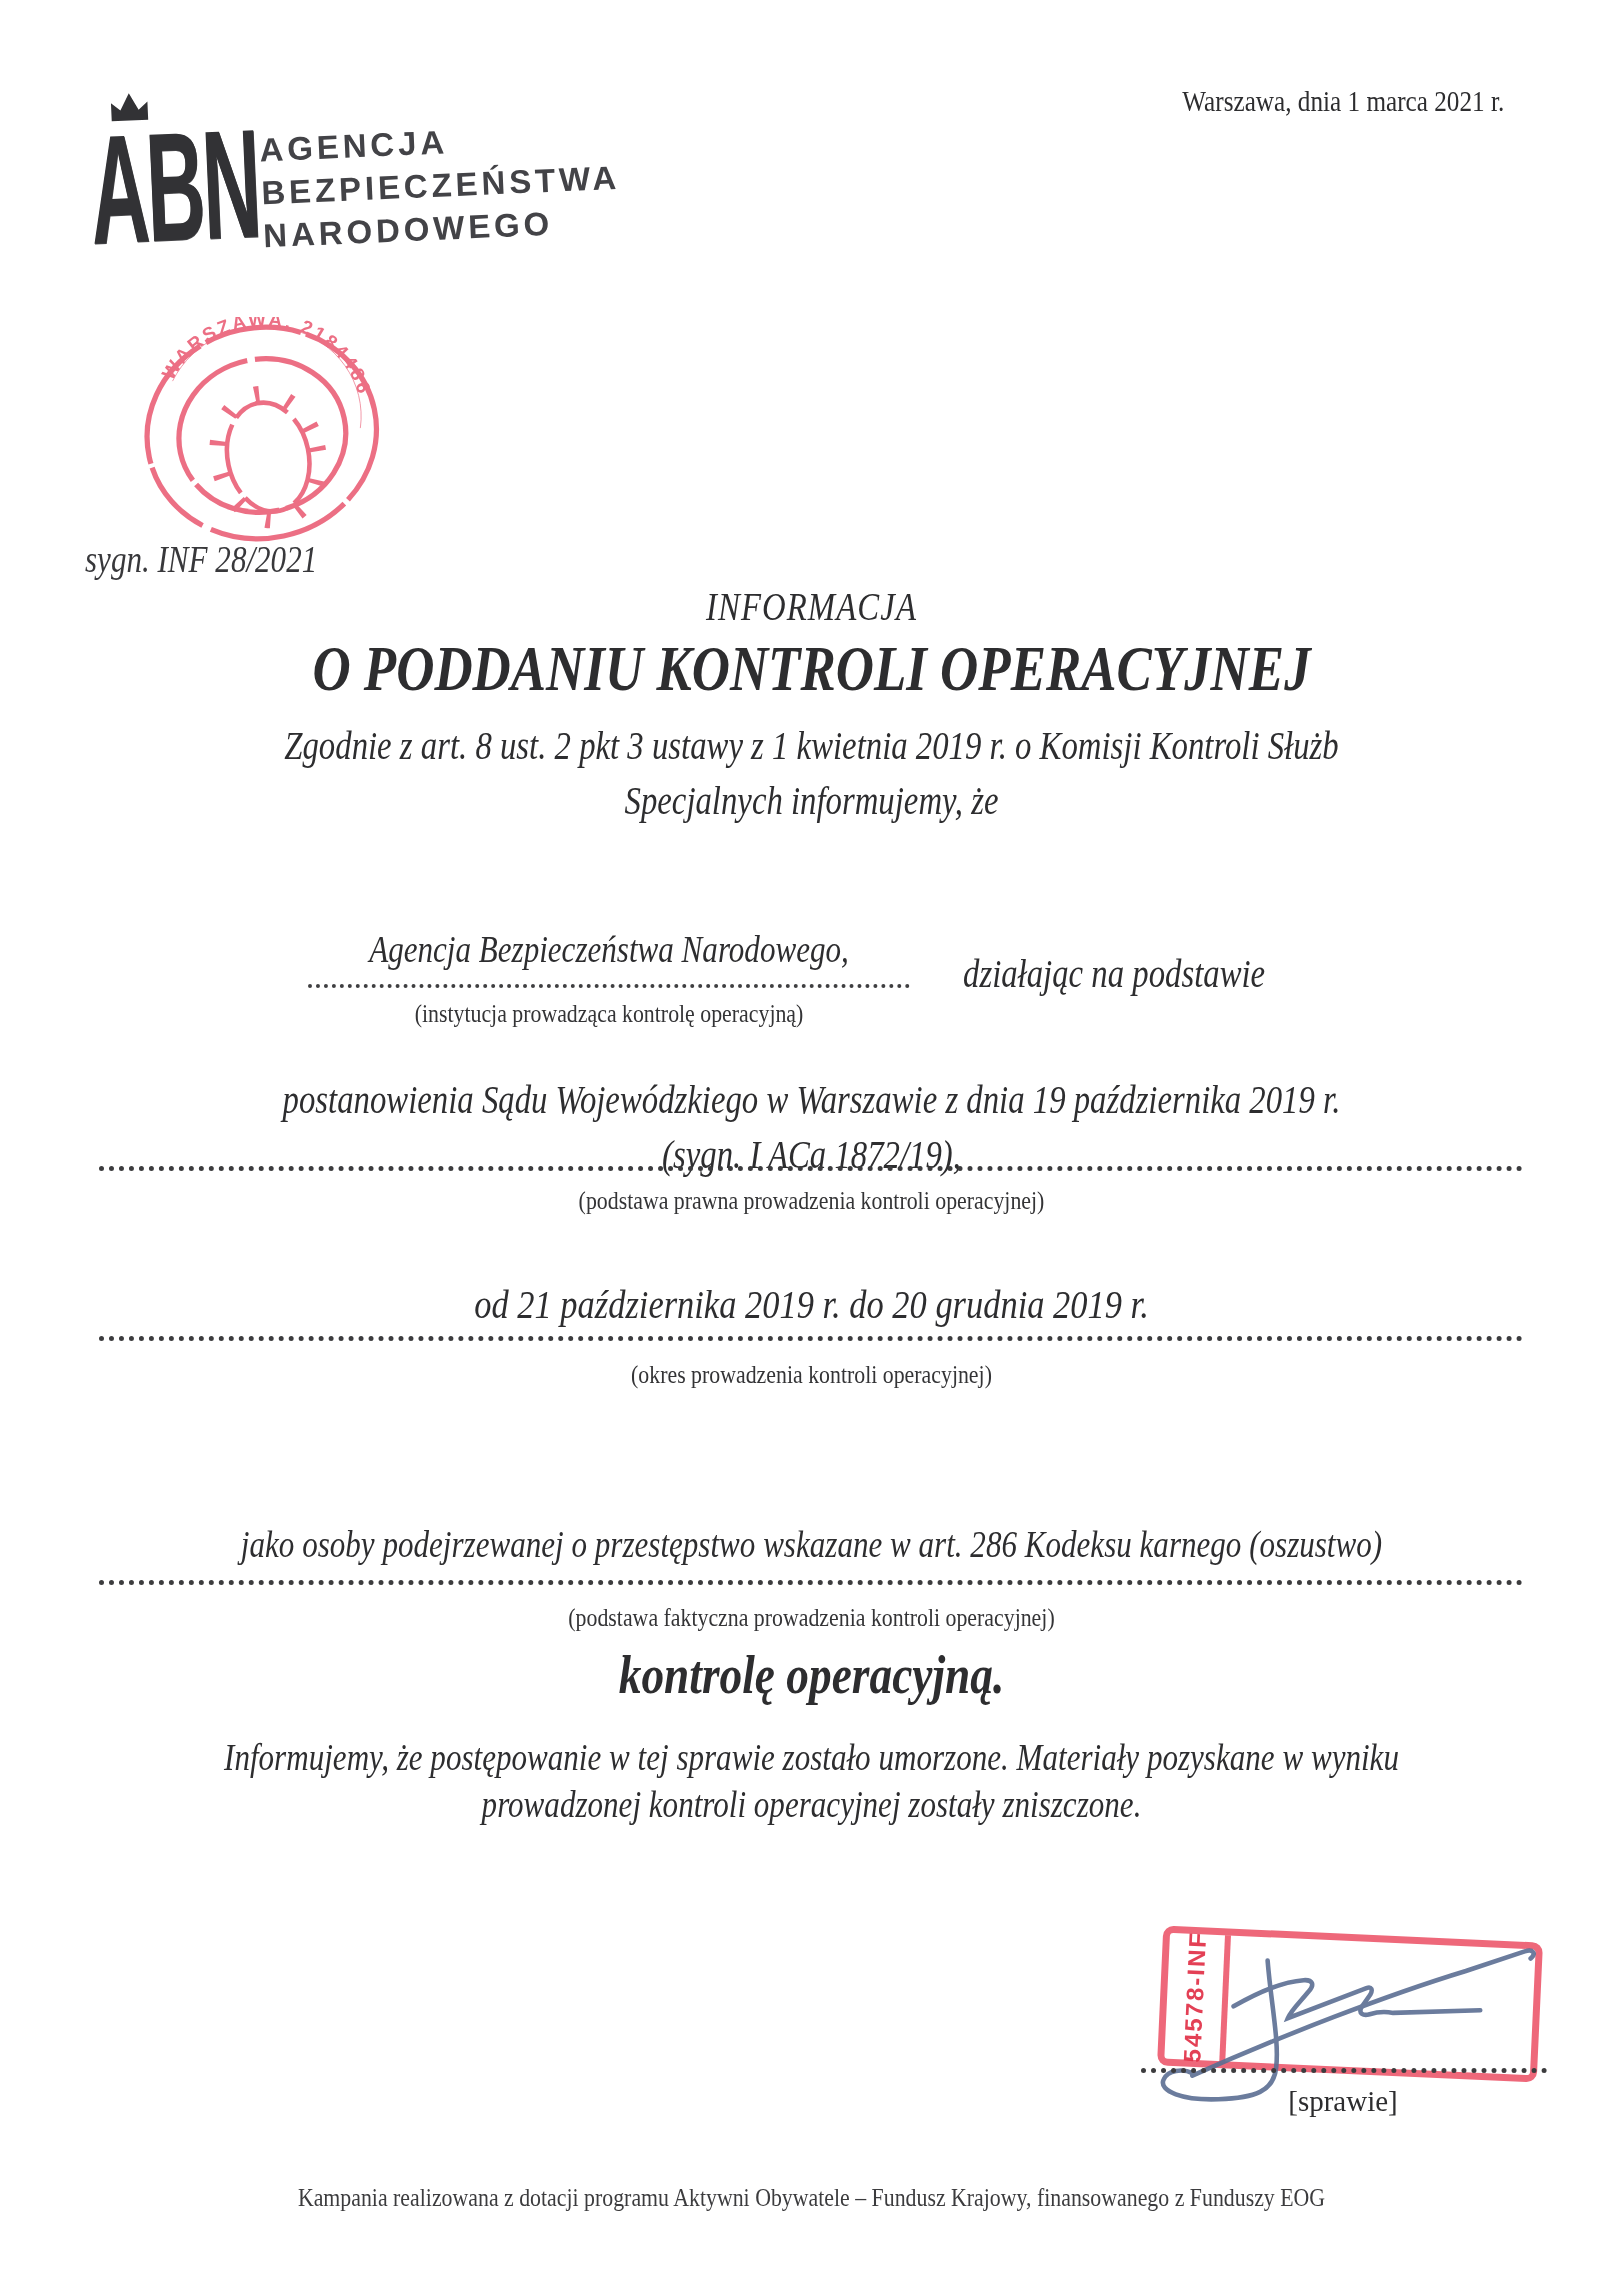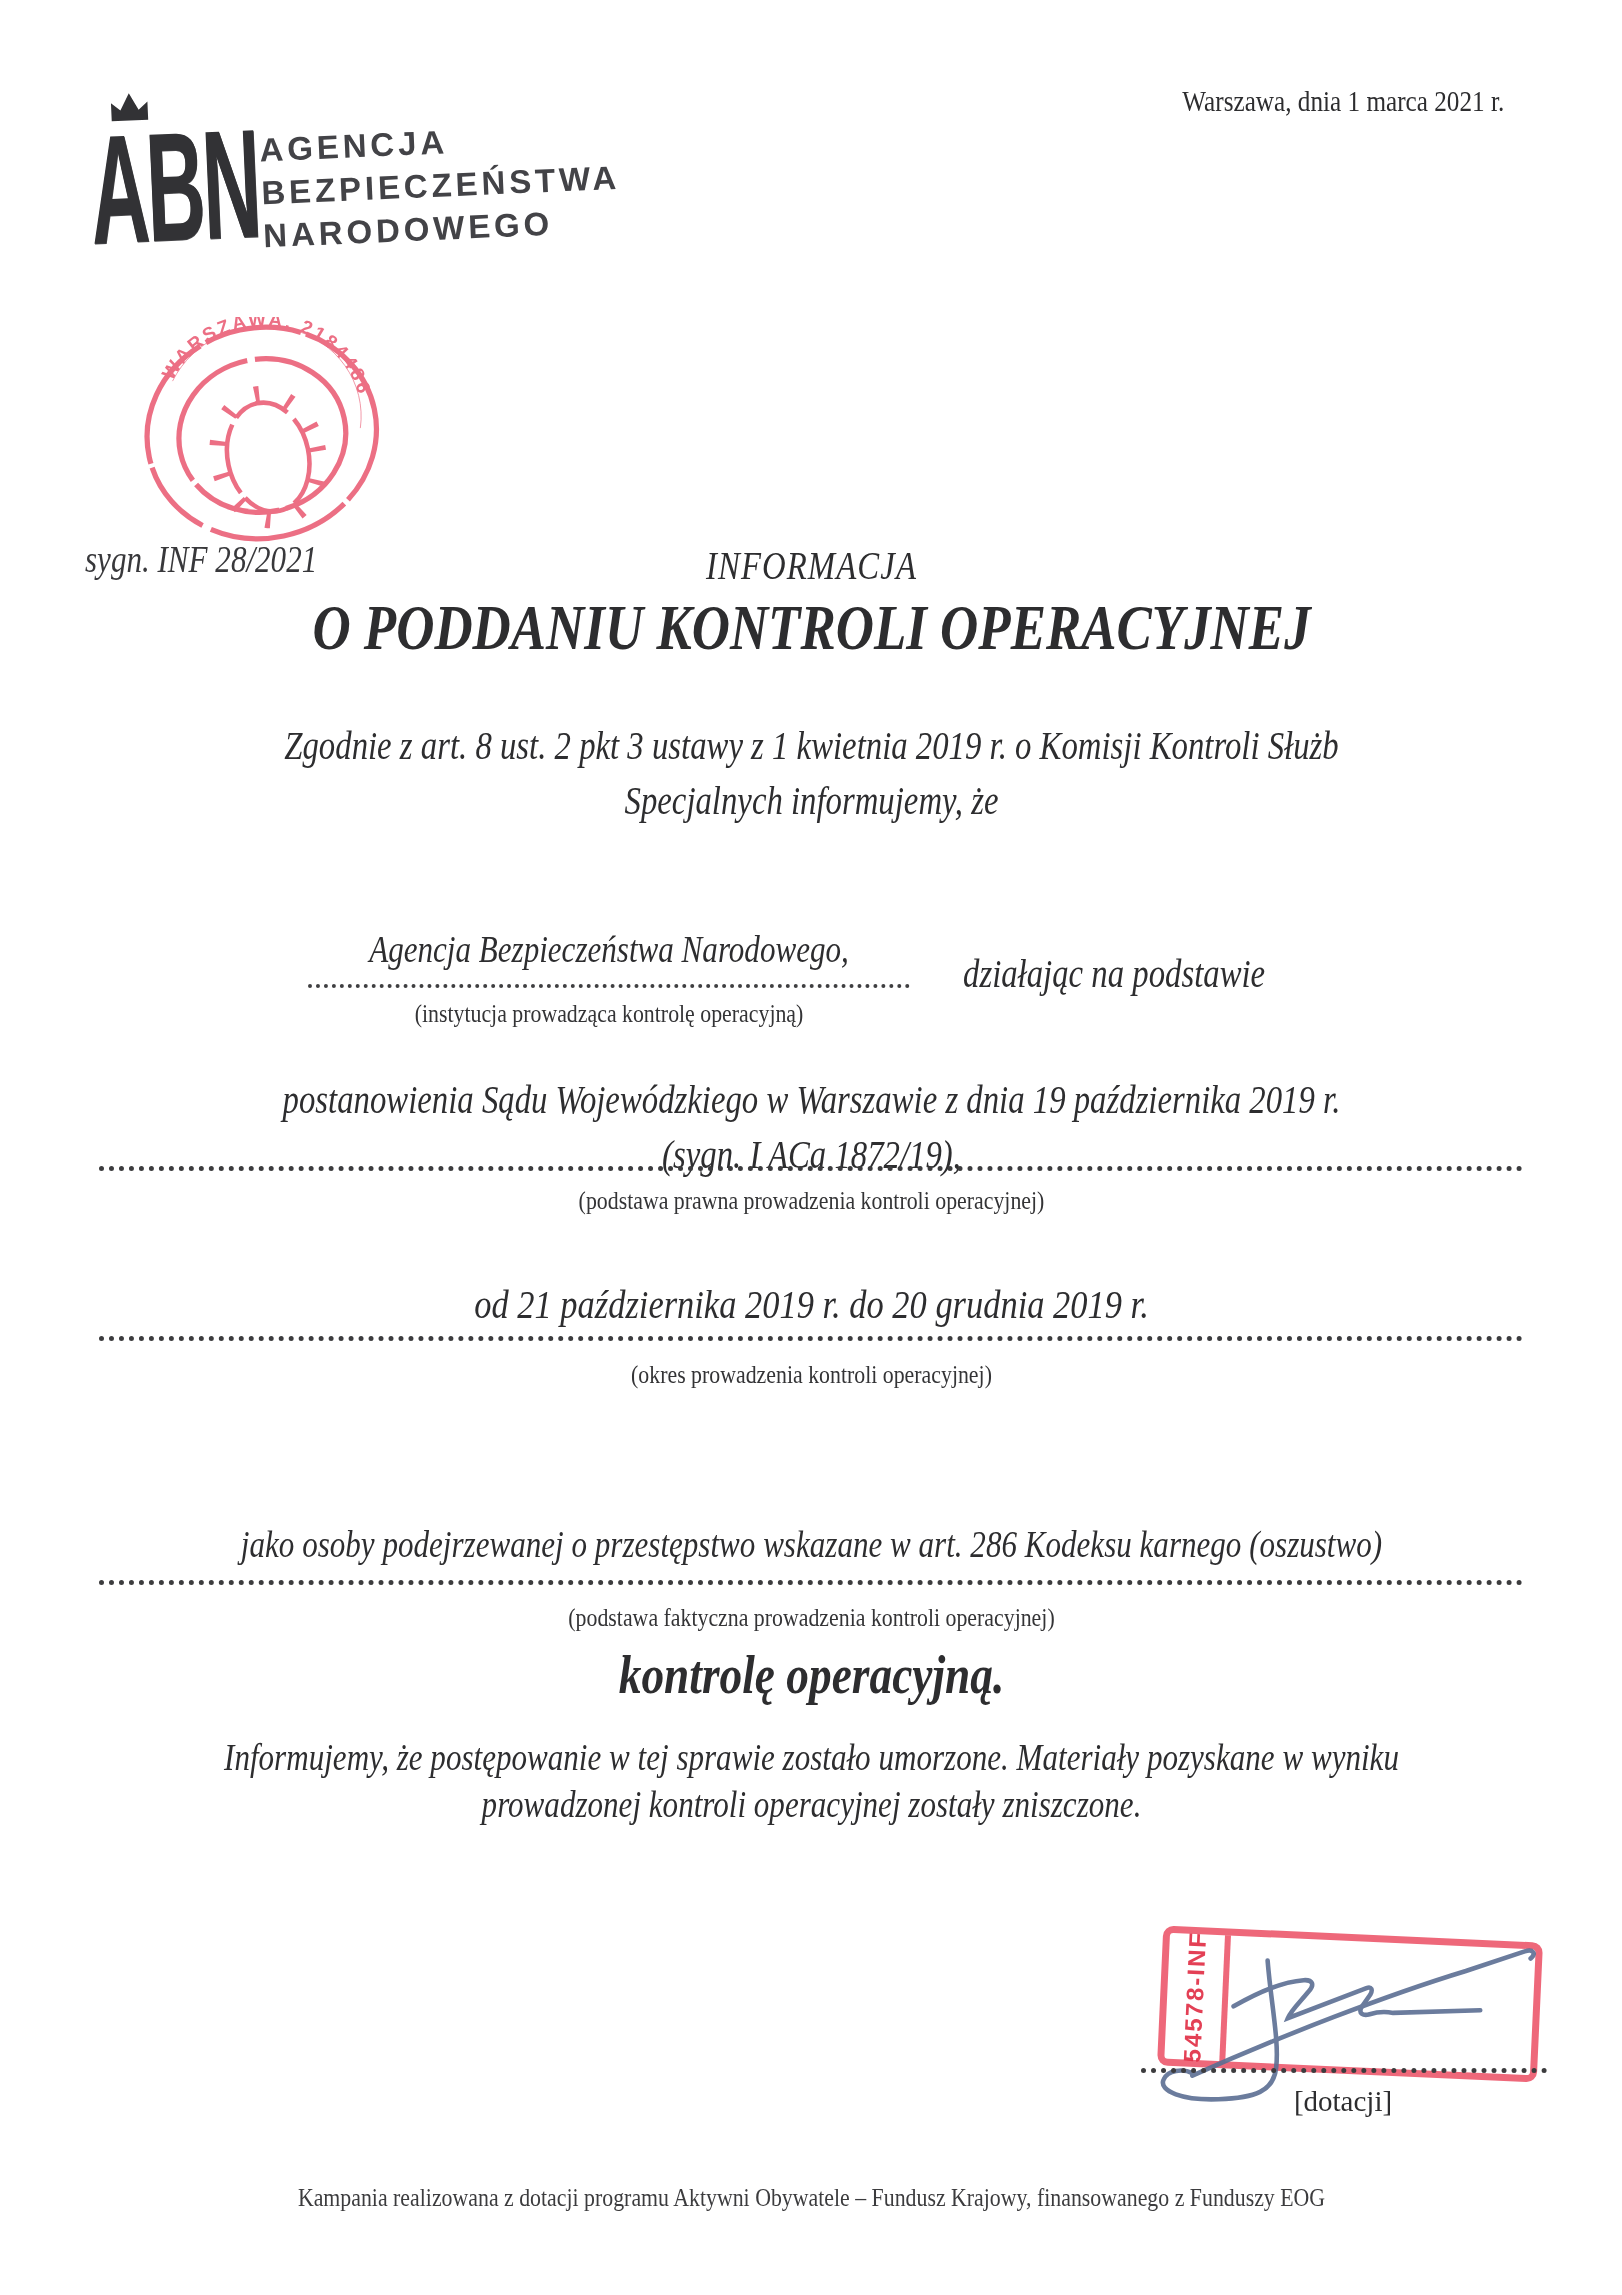--- a/index.html
+++ b/index.html
@@ -90,21 +90,21 @@
       <ellipse cx="402" cy="700" rx="76" ry="97" stroke-width="26" stroke-dasharray="7 44"></ellipse>
       <path id="stamp-arc" d="M 283,556 A 152,142 0 0 1 549,686"></path>
       <text font-family="Liberation Sans, sans-serif" font-size="29" font-weight="700" letter-spacing="4" fill="#e8506a" stroke="none">
         <textPath href="#stamp-arc">WARSZAWA, 2184486</textPath>
       </text>
     </g>
   </svg>
 
   <div class="abs case-ref condense-left" style="left:85px; top:538px;">sygn. INF 28/2021</div>
 
-  <div class="abs center" style="top:543px;">
+  <div class="abs center" style="top:584px;">
     <div class="kicker condense">INFORMACJA</div>
     <div class="heading condense" style="margin-top:3.9px;">O PODDANIU KONTROLI OPERACYJNEJ</div>
   </div>
 
   <div class="abs center" style="top:718px;">
     <div class="line-lg condense">Zgodnie z art. 8 ust. 2 pkt 3 ustawy z 1 kwietnia 2019 r. o Komisji Kontroli Służb</div>
     <div class="line-lg condense">Specjalnych informujemy, że</div>
   </div>
 
   <div class="abs" style="left:308px; top:924px; width:602px;">
@@ -146,18 +146,18 @@
 
   <svg class="abs" style="left:1106px; top:1891px;" width="458" height="249" viewBox="1690 2890 700 380">
     <g fill="none" stroke="#5b6e93" stroke-width="7" stroke-linecap="round" opacity="0.9">
       <path d="M1937,2996 C1942,3060 1955,3120 1950,3160 C1946,3196 1918,3206 1862,3208 C1808,3210 1770,3196 1778,3178 C1784,3163 1808,3161 1822,3168"></path>
       <path d="M1885,3066 C1920,3046 1962,3028 1992,3026 C2006,3025 2009,3033 2000,3043 C1986,3060 1973,3072 1968,3084 L2088,3038 C2096,3035 2098,3041 2094,3048 L2080,3068 C2076,3077 2083,3081 2093,3078 C2106,3074 2118,3074 2129,3076 L2262,3072"></path>
       <path d="M1822,3172 C1960,3110 2122,3048 2240,3012 L2330,2982 C2343,2978 2348,2985 2339,2993"></path>
     </g>
   </svg>
 
   <div class="abs sig-dots"></div>
-  <div class="abs sig-caption">[dotacji]</div>
+  <div class="abs sig-caption">[sprawie]</div>
 
   <div class="abs center footer-line condense" style="top:2183px;">Kampania realizowana z dotacji programu Aktywni Obywatele – Fundusz Krajowy, finansowanego z Funduszy EOG</div>
 
 </div>
 
 
 </body></html>

